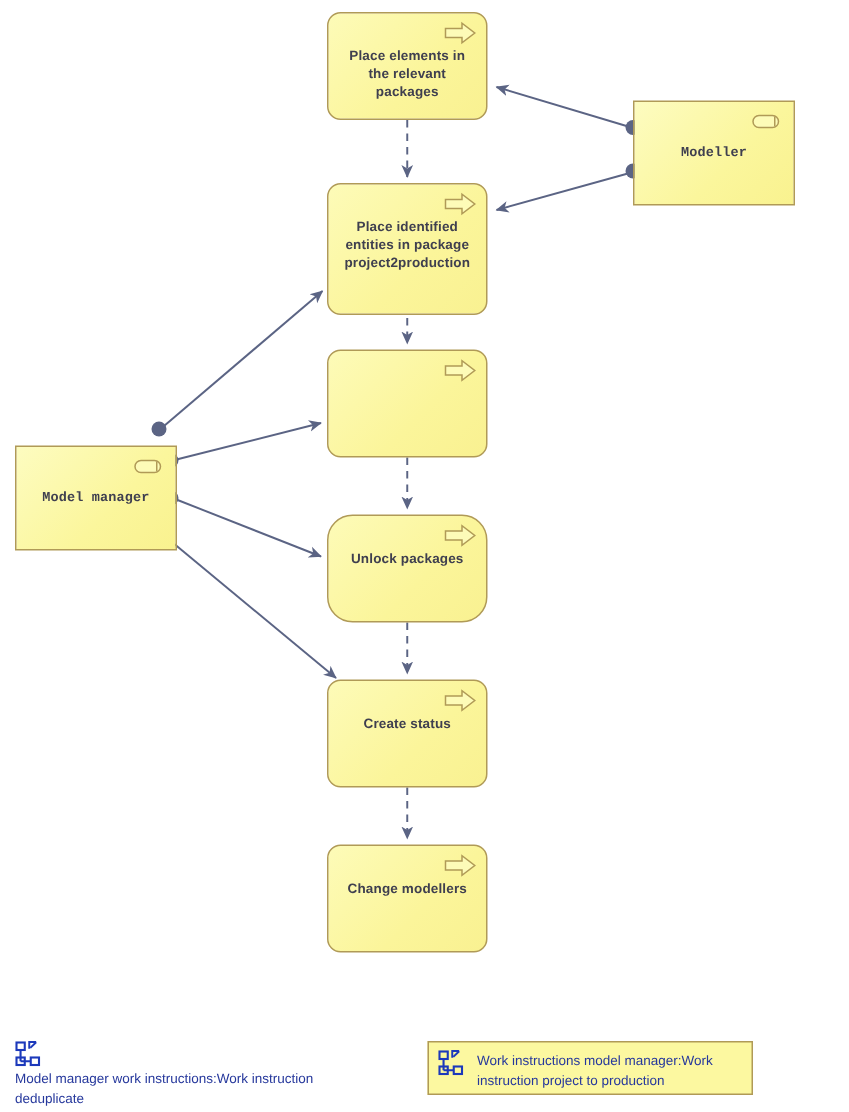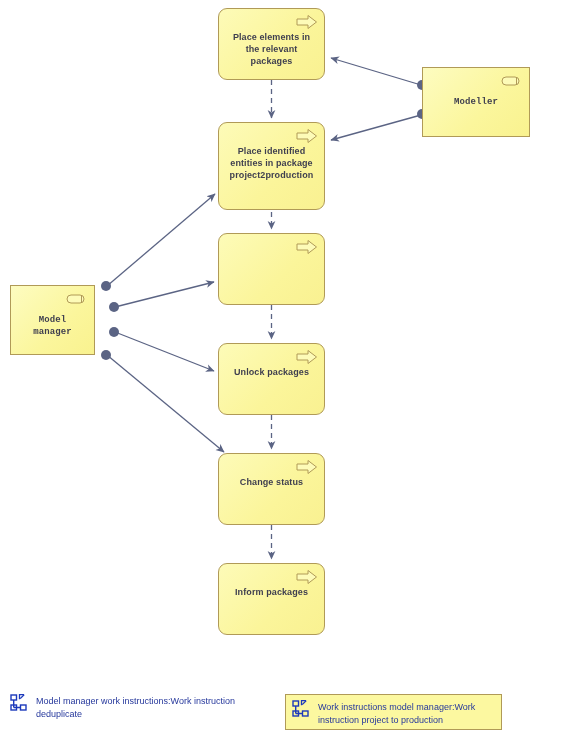--- a/index.html
+++ b/index.html
@@ -154,68 +154,68 @@
 </div>
 
 <div class="node process" style="left:218px; top:233px; width:107px; height:72px;">
   <span class="icon-wrap">
     <svg width="22" height="16" viewBox="0 0 22 16">
       <path d="M1,5 L12,5 L12,1.5 L20.5,8 L12,14.5 L12,11 L1,11 Z" fill="#fdfbb8" stroke="#b09a57" stroke-width="1"></path>
     </svg>
   </span>
 </div>
 
-<div class="node process" style="left:218px; top:343px; width:107px; height:72px;">
+<div class="node process" style="left:218px; top:343px; width:107px; height:72px;border-radius:17px;">
   <span class="icon-wrap">
     <svg width="22" height="16" viewBox="0 0 22 16">
       <path d="M1,5 L12,5 L12,1.5 L20.5,8 L12,14.5 L12,11 L1,11 Z" fill="#fdfbb8" stroke="#b09a57" stroke-width="1"></path>
     </svg>
   </span>
   <span class="node-label">Unlock packages</span>
 </div>
 
 <div class="node process" style="left:218px; top:453px; width:107px; height:72px;">
   <span class="icon-wrap">
     <svg width="22" height="16" viewBox="0 0 22 16">
       <path d="M1,5 L12,5 L12,1.5 L20.5,8 L12,14.5 L12,11 L1,11 Z" fill="#fdfbb8" stroke="#b09a57" stroke-width="1"></path>
     </svg>
   </span>
-  <span class="node-label">Change status</span>
+  <span class="node-label">Create status</span>
 </div>
 
 <div class="node process" style="left:218px; top:563px; width:107px; height:72px;">
   <span class="icon-wrap">
     <svg width="22" height="16" viewBox="0 0 22 16">
       <path d="M1,5 L12,5 L12,1.5 L20.5,8 L12,14.5 L12,11 L1,11 Z" fill="#fdfbb8" stroke="#b09a57" stroke-width="1"></path>
     </svg>
   </span>
-  <span class="node-label">Inform packages</span>
+  <span class="node-label">Change modellers</span>
 </div>
 
 <div class="node role" style="left:422px; top:67px; width:108px; height:70px;">
   <span class="icon-wrap">
     <svg width="22" height="16" viewBox="0 0 22 16">
       <rect x="1" y="4" width="17" height="8" rx="4" ry="4" fill="#fdfbb8" stroke="#b09a57" stroke-width="1"></rect>
       <line x1="15.5" y1="4.6" x2="15.5" y2="11.4" stroke="#b09a57" stroke-width="1"></line>
     </svg>
   </span>
   <span class="node-label">Modeller</span>
 </div>
 
-<div class="node role" style="left:10px; top:285px; width:85px; height:70px;">
+<div class="node role" style="left:10px; top:297px; width:108px; height:70px;">
   <span class="icon-wrap">
     <svg width="22" height="16" viewBox="0 0 22 16">
       <rect x="1" y="4" width="17" height="8" rx="4" ry="4" fill="#fdfbb8" stroke="#b09a57" stroke-width="1"></rect>
       <line x1="15.5" y1="4.6" x2="15.5" y2="11.4" stroke="#b09a57" stroke-width="1"></line>
     </svg>
   </span>
   <span class="node-label">Model manager</span>
 </div>
 
-<div class="legend-item" style="left:10px; top:694px; width:245px; height:36px;">
+<div class="legend-item" style="left:10px; top:694px; width:245px; height:36px;flex-direction:column;">
   <span class="legend-icon">
     <svg width="18" height="18" viewBox="0 0 18 18">
       <rect x="1" y="1" width="5.5" height="5" fill="none" stroke="#1c39bb" stroke-width="1.4"></rect>
       <rect x="1" y="11" width="5.5" height="5" fill="none" stroke="#1c39bb" stroke-width="1.4"></rect>
       <rect x="10.5" y="11" width="5.5" height="5" fill="none" stroke="#1c39bb" stroke-width="1.4"></rect>
       <path d="M3.7,6 L3.7,13.5 M3.7,13.5 L10.5,13.5" fill="none" stroke="#1c39bb" stroke-width="1.4"></path>
       <path d="M9.5,5.2 L9.5,0.6 L14.1,0.6" fill="none" stroke="#1c39bb" stroke-width="1.3"></path>
       <path d="M10.2,4.6 L14.1,0.8" fill="none" stroke="#1c39bb" stroke-width="1.3"></path>
     </svg>
   </span>

